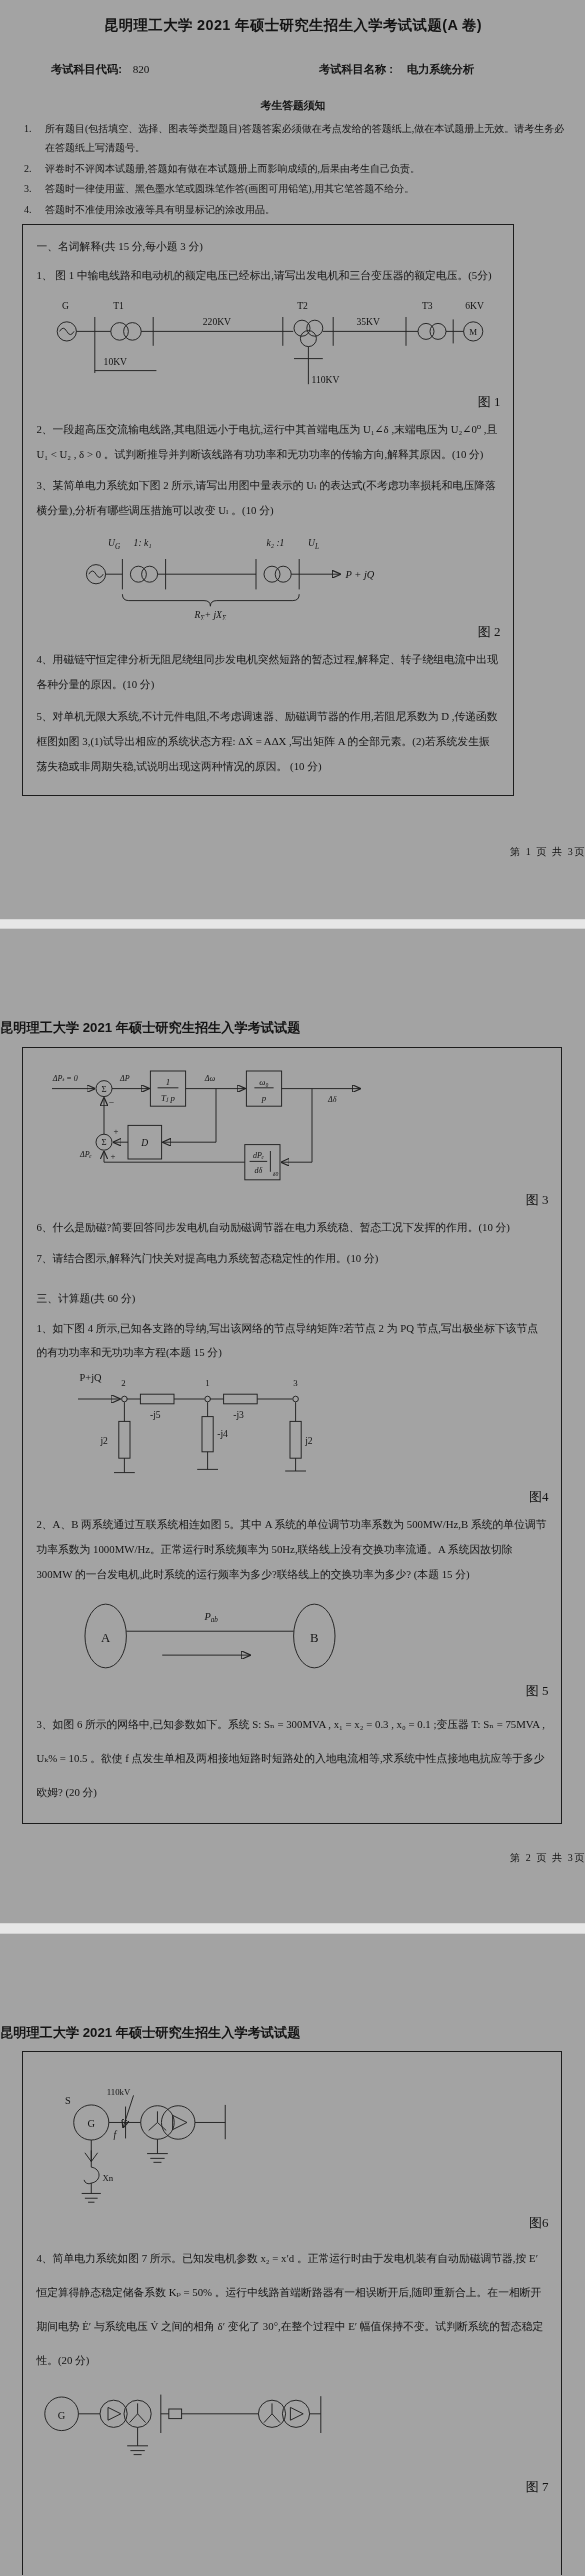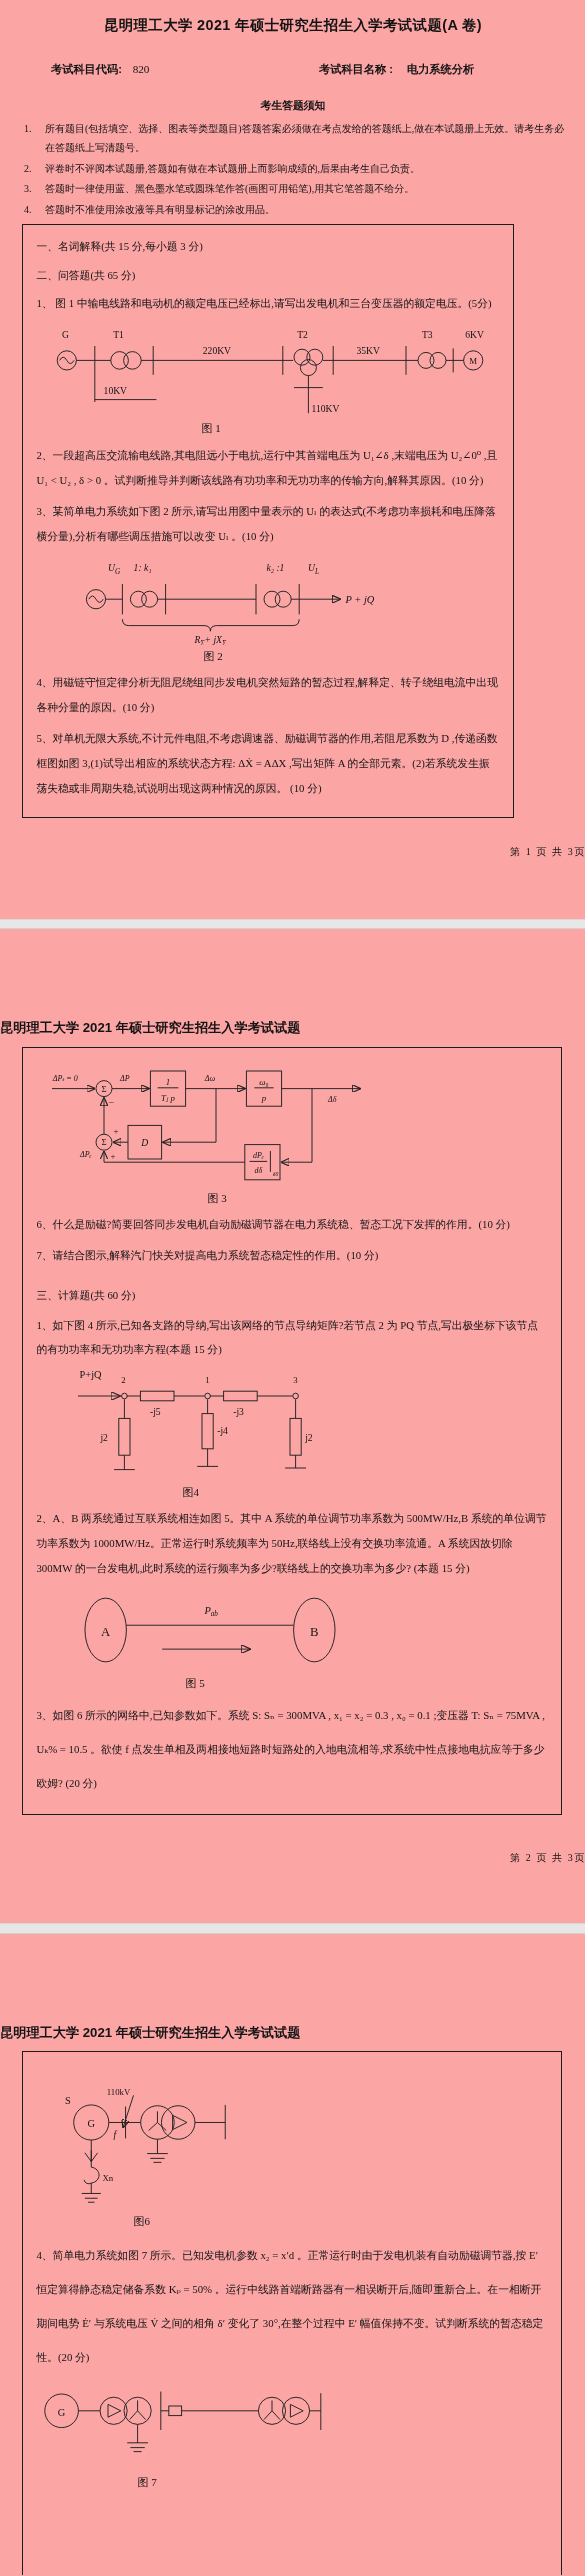--- a/index.html
+++ b/index.html
@@ -2,21 +2,21 @@
 <html style="font-size:13px"><head>
 <meta charset="utf-8">
 <style>
   * { margin:0; padding:0; box-sizing:border-box; }
   html,body { background:#ffffff; }
   body {
     width:586px; height:2576px; overflow:hidden;
     font-family:"Liberation Serif","DejaVu Serif",serif;
     color:#141414; font-size:10.8px;
   }
-  .page { position:relative; background:#fca5a5; overflow:hidden; }
+  .page { position:relative; background:#a3a3a3; overflow:hidden; }
   .p1 { height:919px; }
   .p2 { height:994px; }
   .p3 { height:643px; }
   .page-sep { height:10.4px; background:#e7e7e7; border-top:0.8px solid #d8d8d8; border-bottom:0.8px solid #d2d2d2; }
   .exam-title { margin-top:16px; text-align:center; font-size:14.4px; font-weight:bold; font-family:"Liberation Sans","DejaVu Sans",sans-serif; letter-spacing:0.4px; }
   .page-header { margin-top:90px; text-align:left; font-size:13.2px; font-weight:bold; font-family:"Liberation Sans","DejaVu Sans",sans-serif; }
   .subject-row { margin-top:27px; padding:0 32px 0 51px; display:flex; font-size:11.2px;gap:28px; }
   .subject-left { width:240px; }
   .subject-right { }
   .lbl { font-weight:bold; font-family:"Liberation Sans","DejaVu Sans",sans-serif; }
@@ -28,21 +28,21 @@
   .notice .num { position:absolute; left:0; top:0; }
   .qbox { margin-left:22.4px; margin-top:4.8px; width:492px; border:1.6px solid #1c1c1c; padding:11.2px 13px 9.6px 13px; }
   .qbox2 { margin-left:22.4px; margin-top:9.6px; width:540px; border:1.6px solid #1c1c1c; padding:9.6px 13px 9.6px 13px; }
   .qbox3 { margin-left:22.4px; margin-top:9.6px; width:540px; border:1.6px solid #1c1c1c; border-bottom:none; height:524px; padding:11.2px 13px 0 13px; }
   .bp { line-height:21.6px; margin-bottom:7.2px; }
   .lh30 { line-height:24px; margin-bottom:6.4px; }
   .lh31 { line-height:25px; margin-bottom:6.4px; }
   .lh42 { line-height:34px; margin-bottom:4.8px; }
   .gap12 { height:9.6px; }
   figure { margin:0; }
-  figcaption { font-size:11px; margin-top:3.2px; margin-bottom:6.4px; }
+  figcaption { font-size:13px; margin-top:3.2px; margin-bottom:6.4px;text-align:right; }
   .footer { position:absolute; left:0; width:100%; text-align:right; font-size:10px; letter-spacing:1.6px; }
   .f1 { top:845px; }
   .f2 { top:922px; }
   svg { display:block; }
   svg line, svg path, svg circle, svg rect, svg ellipse, svg polygon { stroke:#222; fill:none; stroke-width:1.2; }
   svg text { fill:#141414; stroke:none; font-family:"Liberation Serif","DejaVu Serif",serif; }
   .mtxt { font-style:italic; }
 </style>
 </head>
 <body>
@@ -77,21 +77,20 @@
       <span>答题时一律使用蓝、黑色墨水笔或圆珠笔作答(画图可用铅笔),用其它笔答题不给分。</span>
     </div>
     <div class="notice">
       <span class="num">4.</span>
       <span>答题时不准使用涂改液等具有明显标记的涂改用品。</span>
     </div>
   </div>
 
   <div class="qbox">
     <p class="bp">一、名词解释(共 15 分,每小题 3 分)</p>
-    <p class="bp">二、问答题(共 65 分)</p>
     <p class="bp">1、 图 1 中输电线路和电动机的额定电压已经标出,请写出发电机和三台变压器的额定电压。(5分)</p>
 
     <figure>
       <svg width="484" height="96" viewBox="0 0 604 120" style="font-size:13.5px">
         <g>
           <text x="32" y="20" font-size="12">G</text>
           <circle cx="38" cy="48" r="12"></circle>
           <path d="M29,48 q4.5,-8 9,0 q4.5,8 9,0"></path>
         </g>
         <line x1="50" y1="48" x2="73" y2="48"></line>

